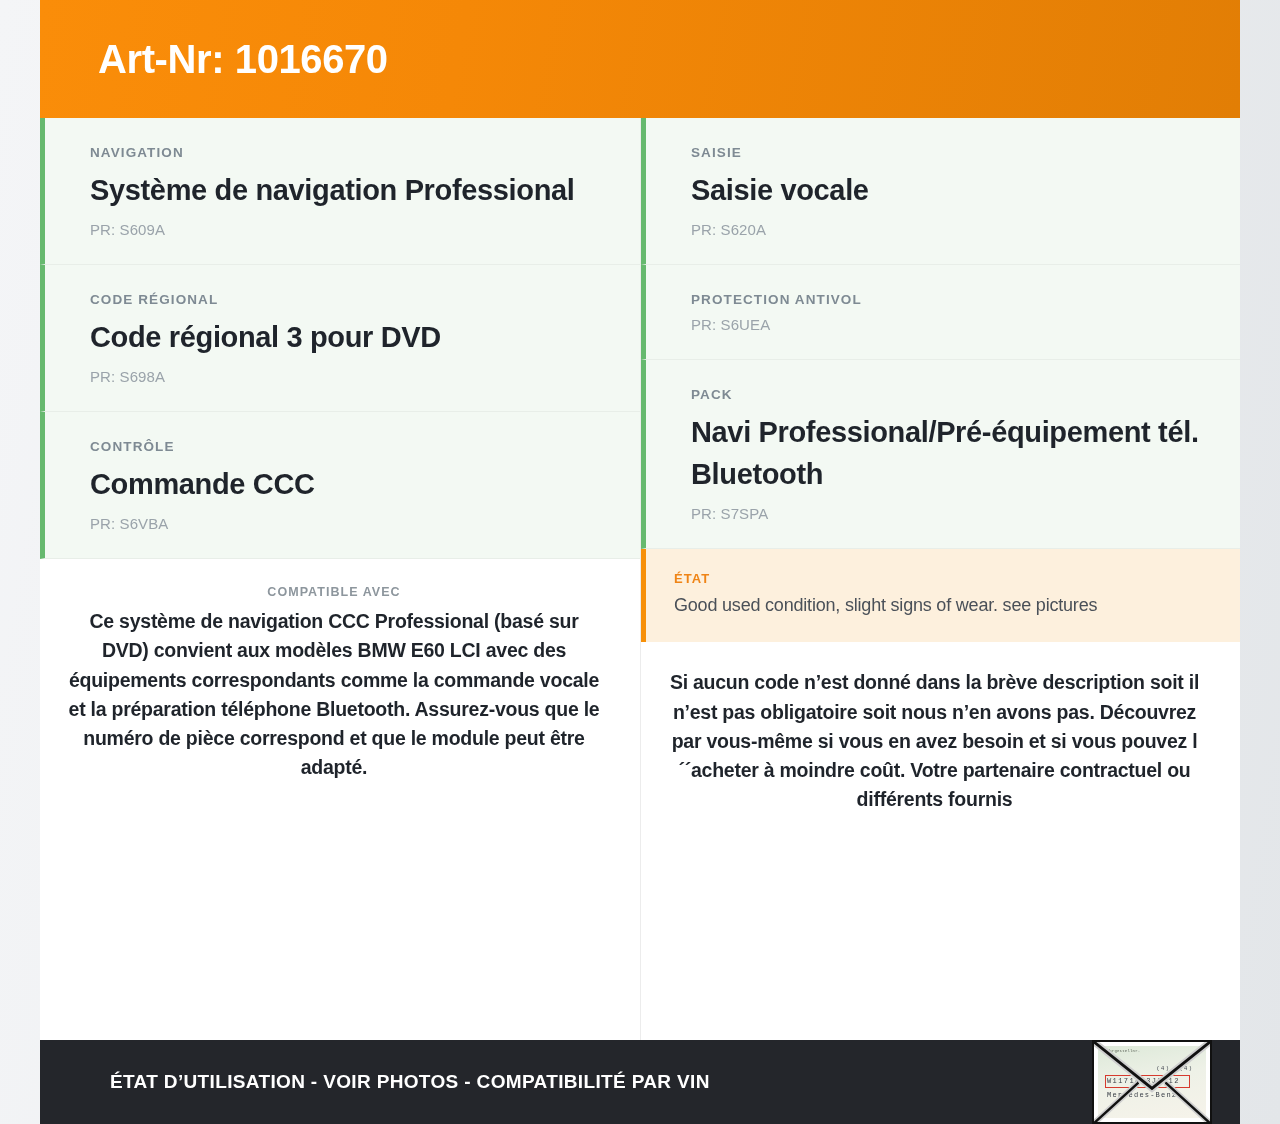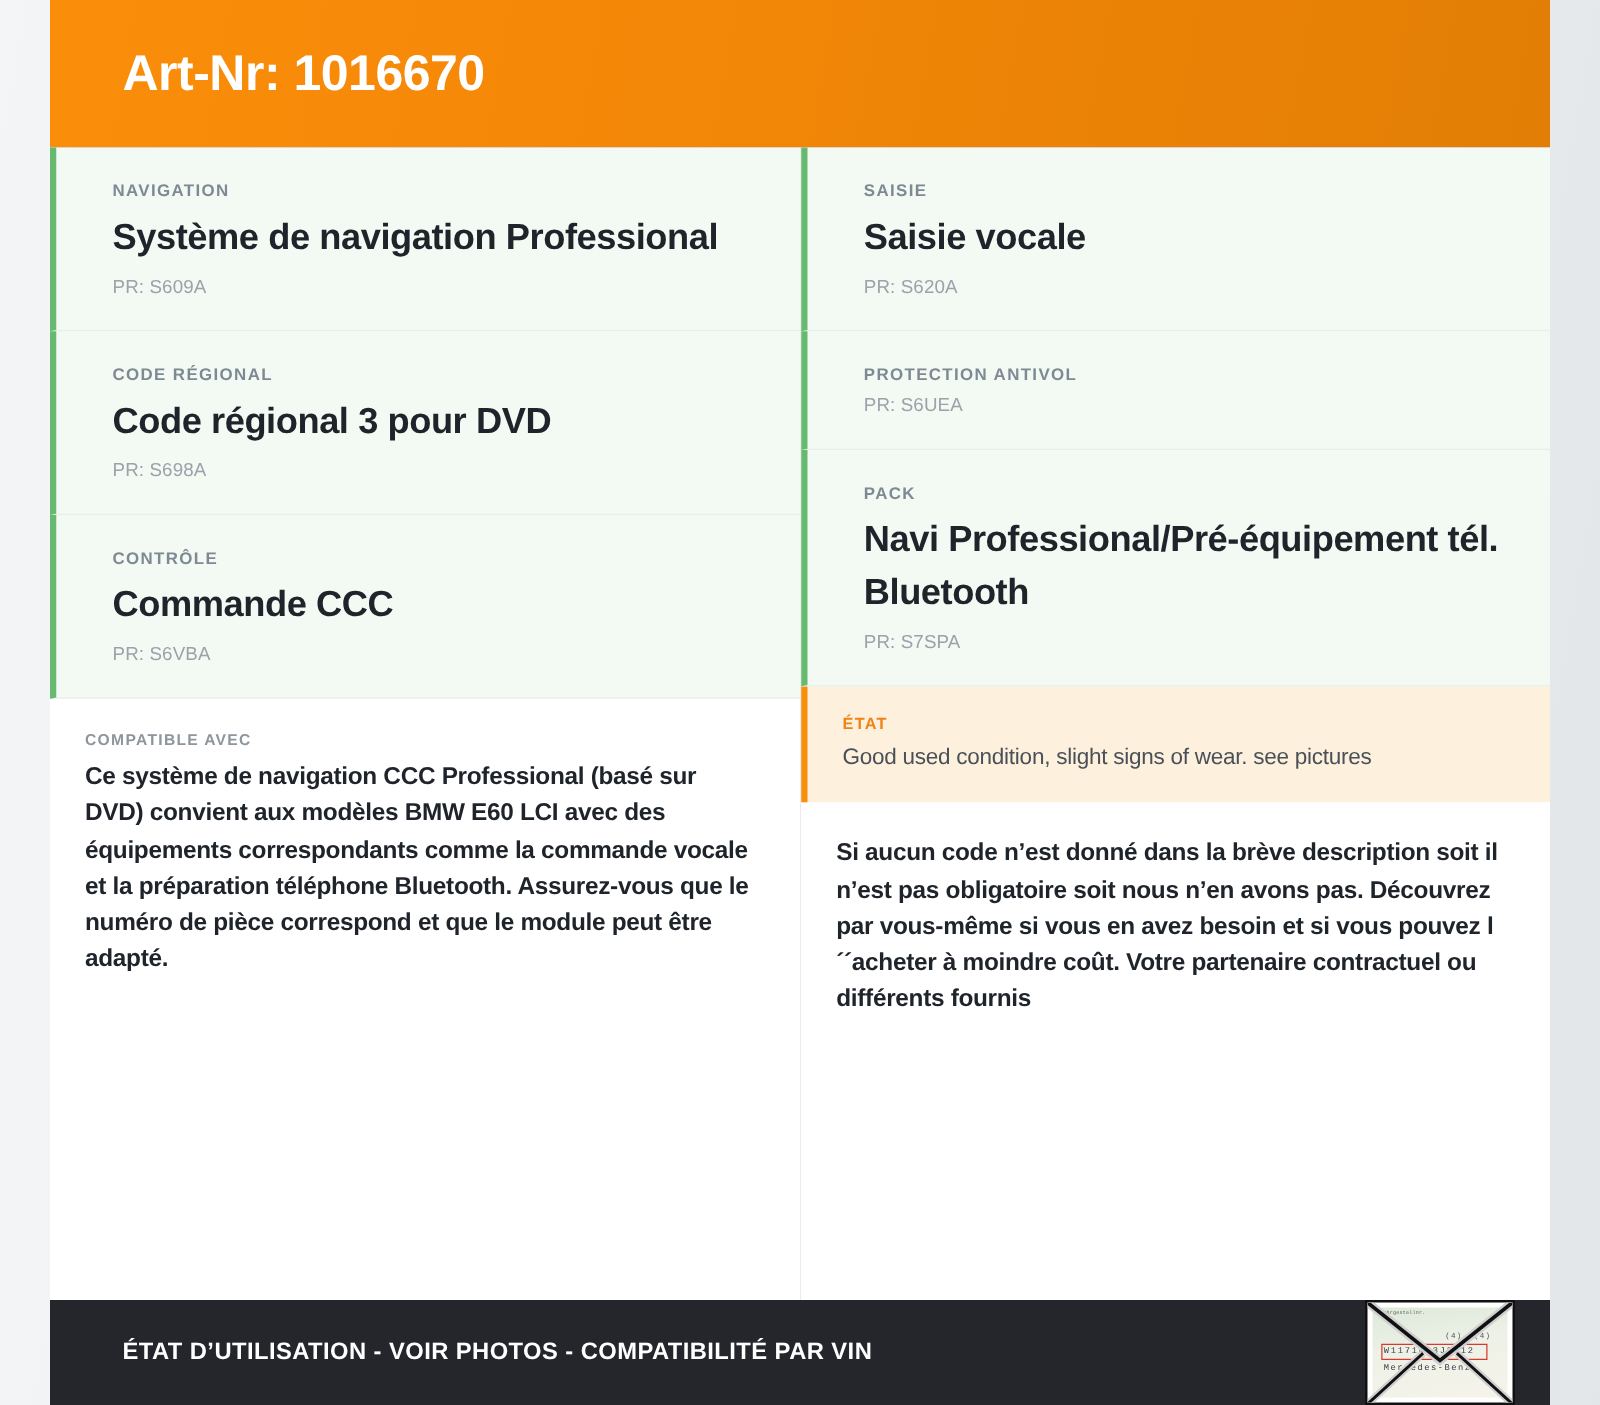--- a/index.html
+++ b/index.html
@@ -97,20 +97,21 @@
     margin: 0;
     letter-spacing: 0.1px;
   }
 
   
   .textblock {
     box-sizing: border-box;
     background: #ffffff;
     padding: 26px 40px 20px 28px;
     flex: 1 1 auto;
+    text-align: center;
   }
   .textblock-label {
     font-size: 12.5px;
     font-weight: bold;
     letter-spacing: 1.05px;
     color: #8d969d;
     text-transform: uppercase;
     margin: 0 0 8px 0;
   }
   .textblock-body {
@@ -158,20 +159,21 @@
     box-sizing: border-box;
     padding: 0 28px 0 58px;
     position: relative;
   }
   .footer-text {
     color: #ffffff;
     font-size: 19px;
     font-weight: bold;
     letter-spacing: 0.35px;
     white-space: nowrap;
+    margin-left: 12px;
   }
 
   
   .thumb {
     position: relative;
     width: 120px;
     height: 84px;
     background: #ffffff;
     border: 2px solid #111111;
     box-sizing: border-box;

